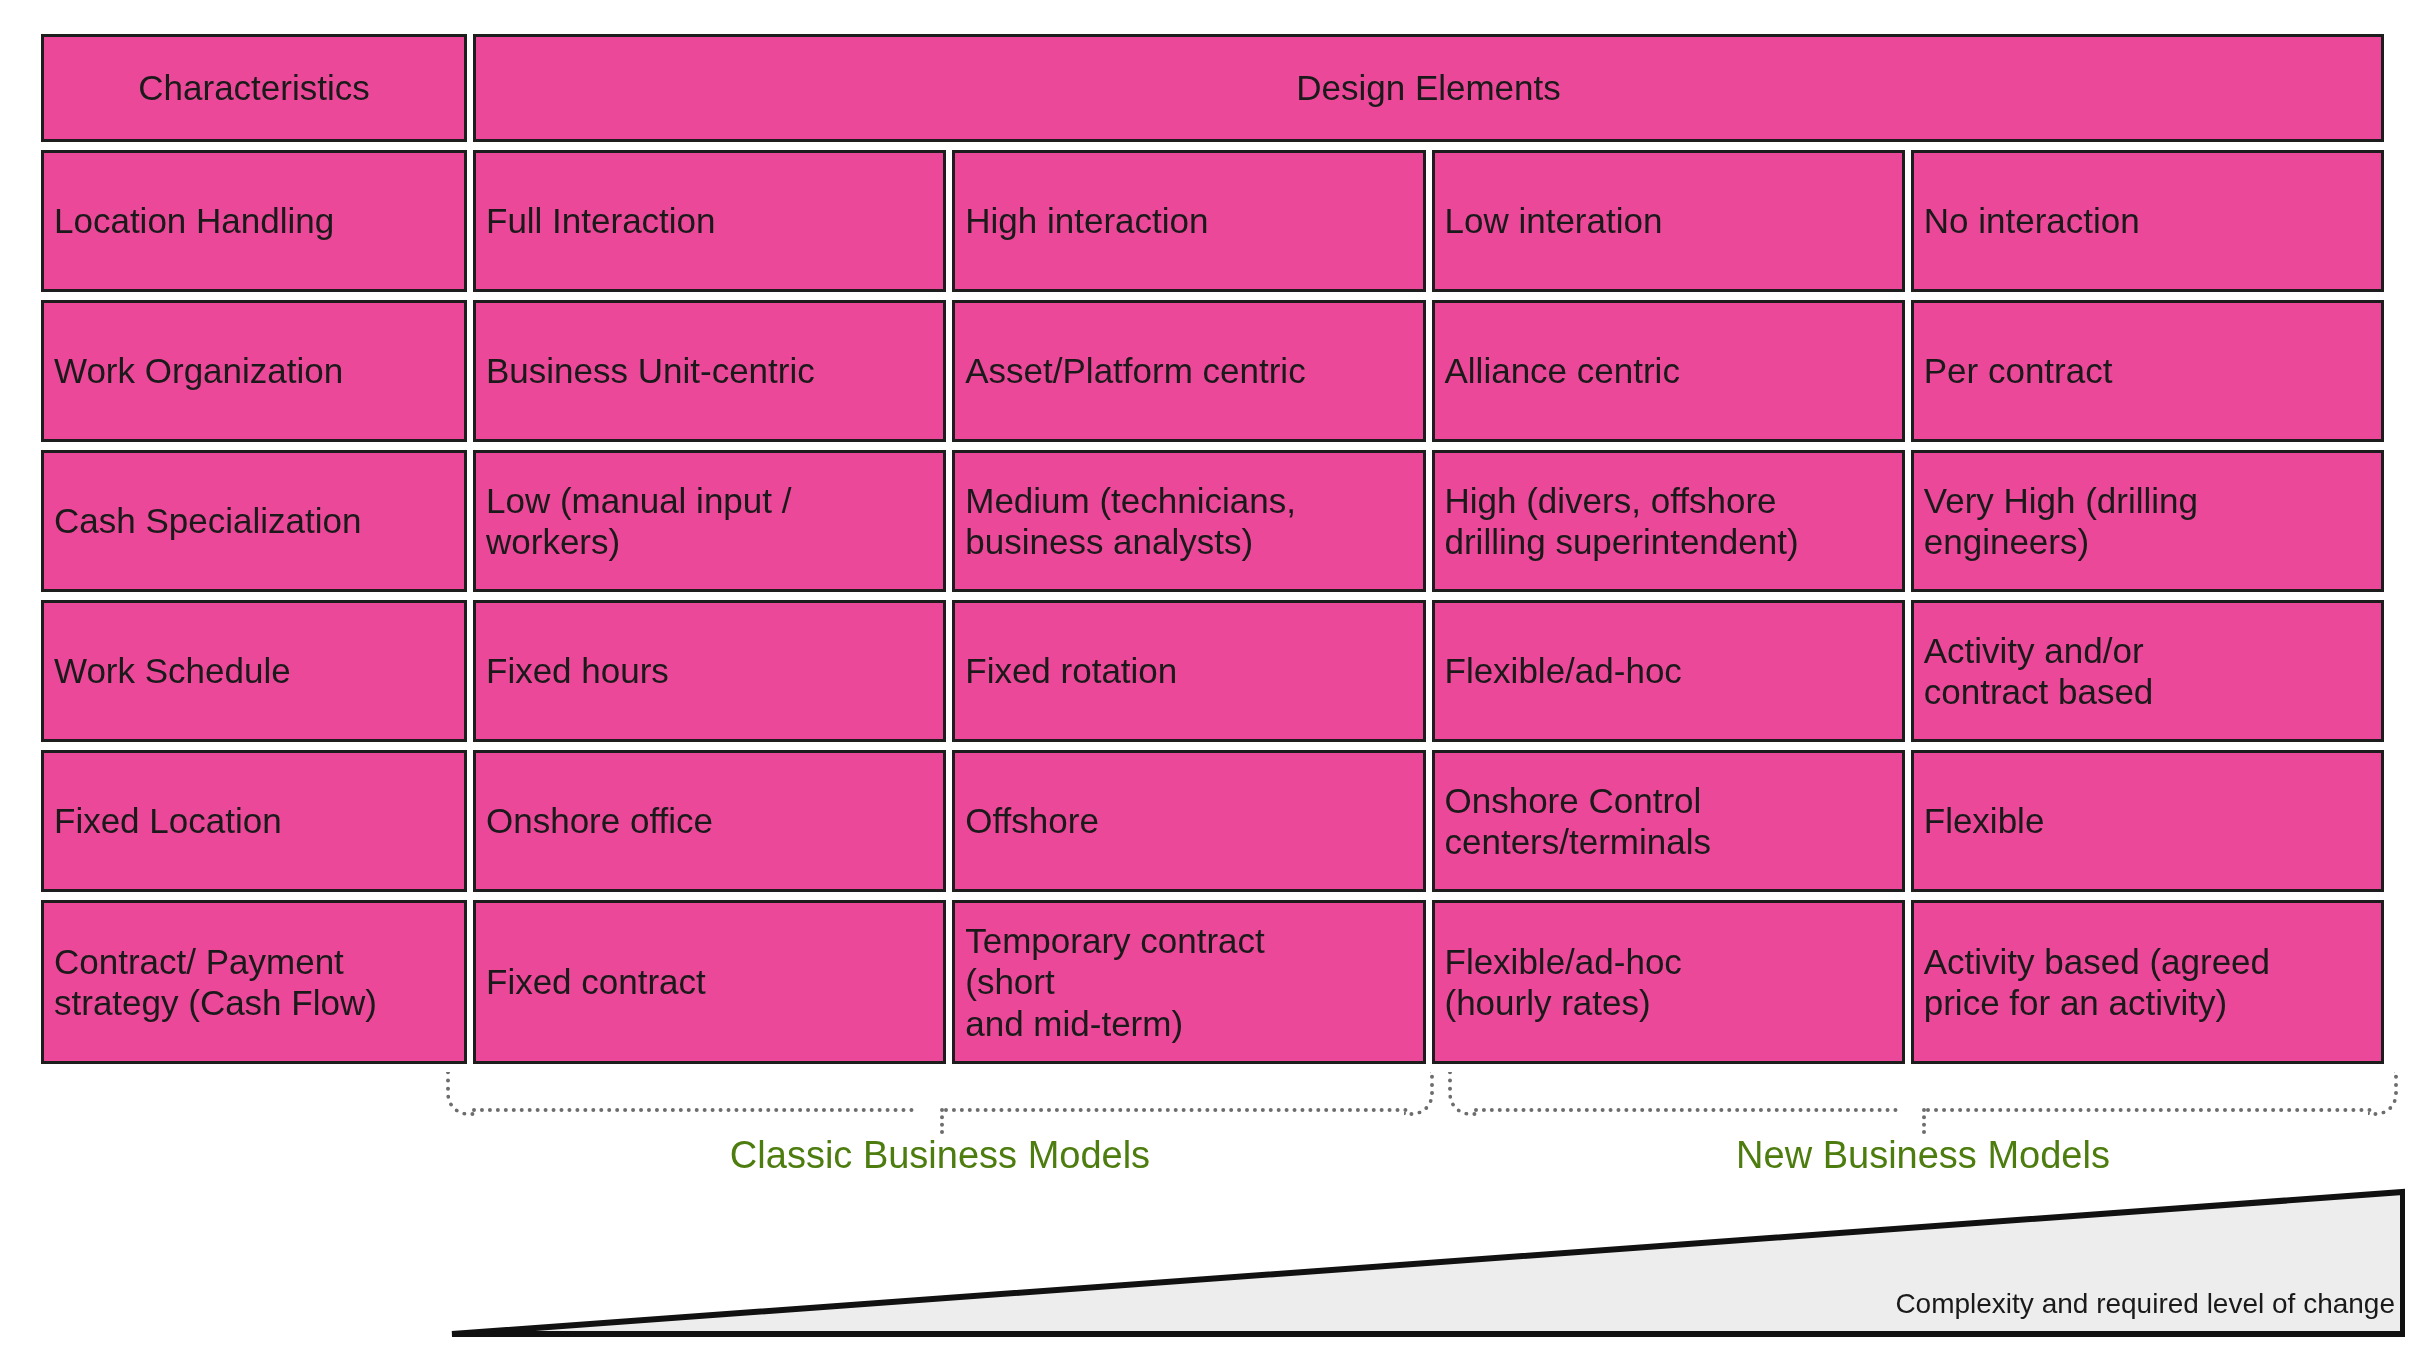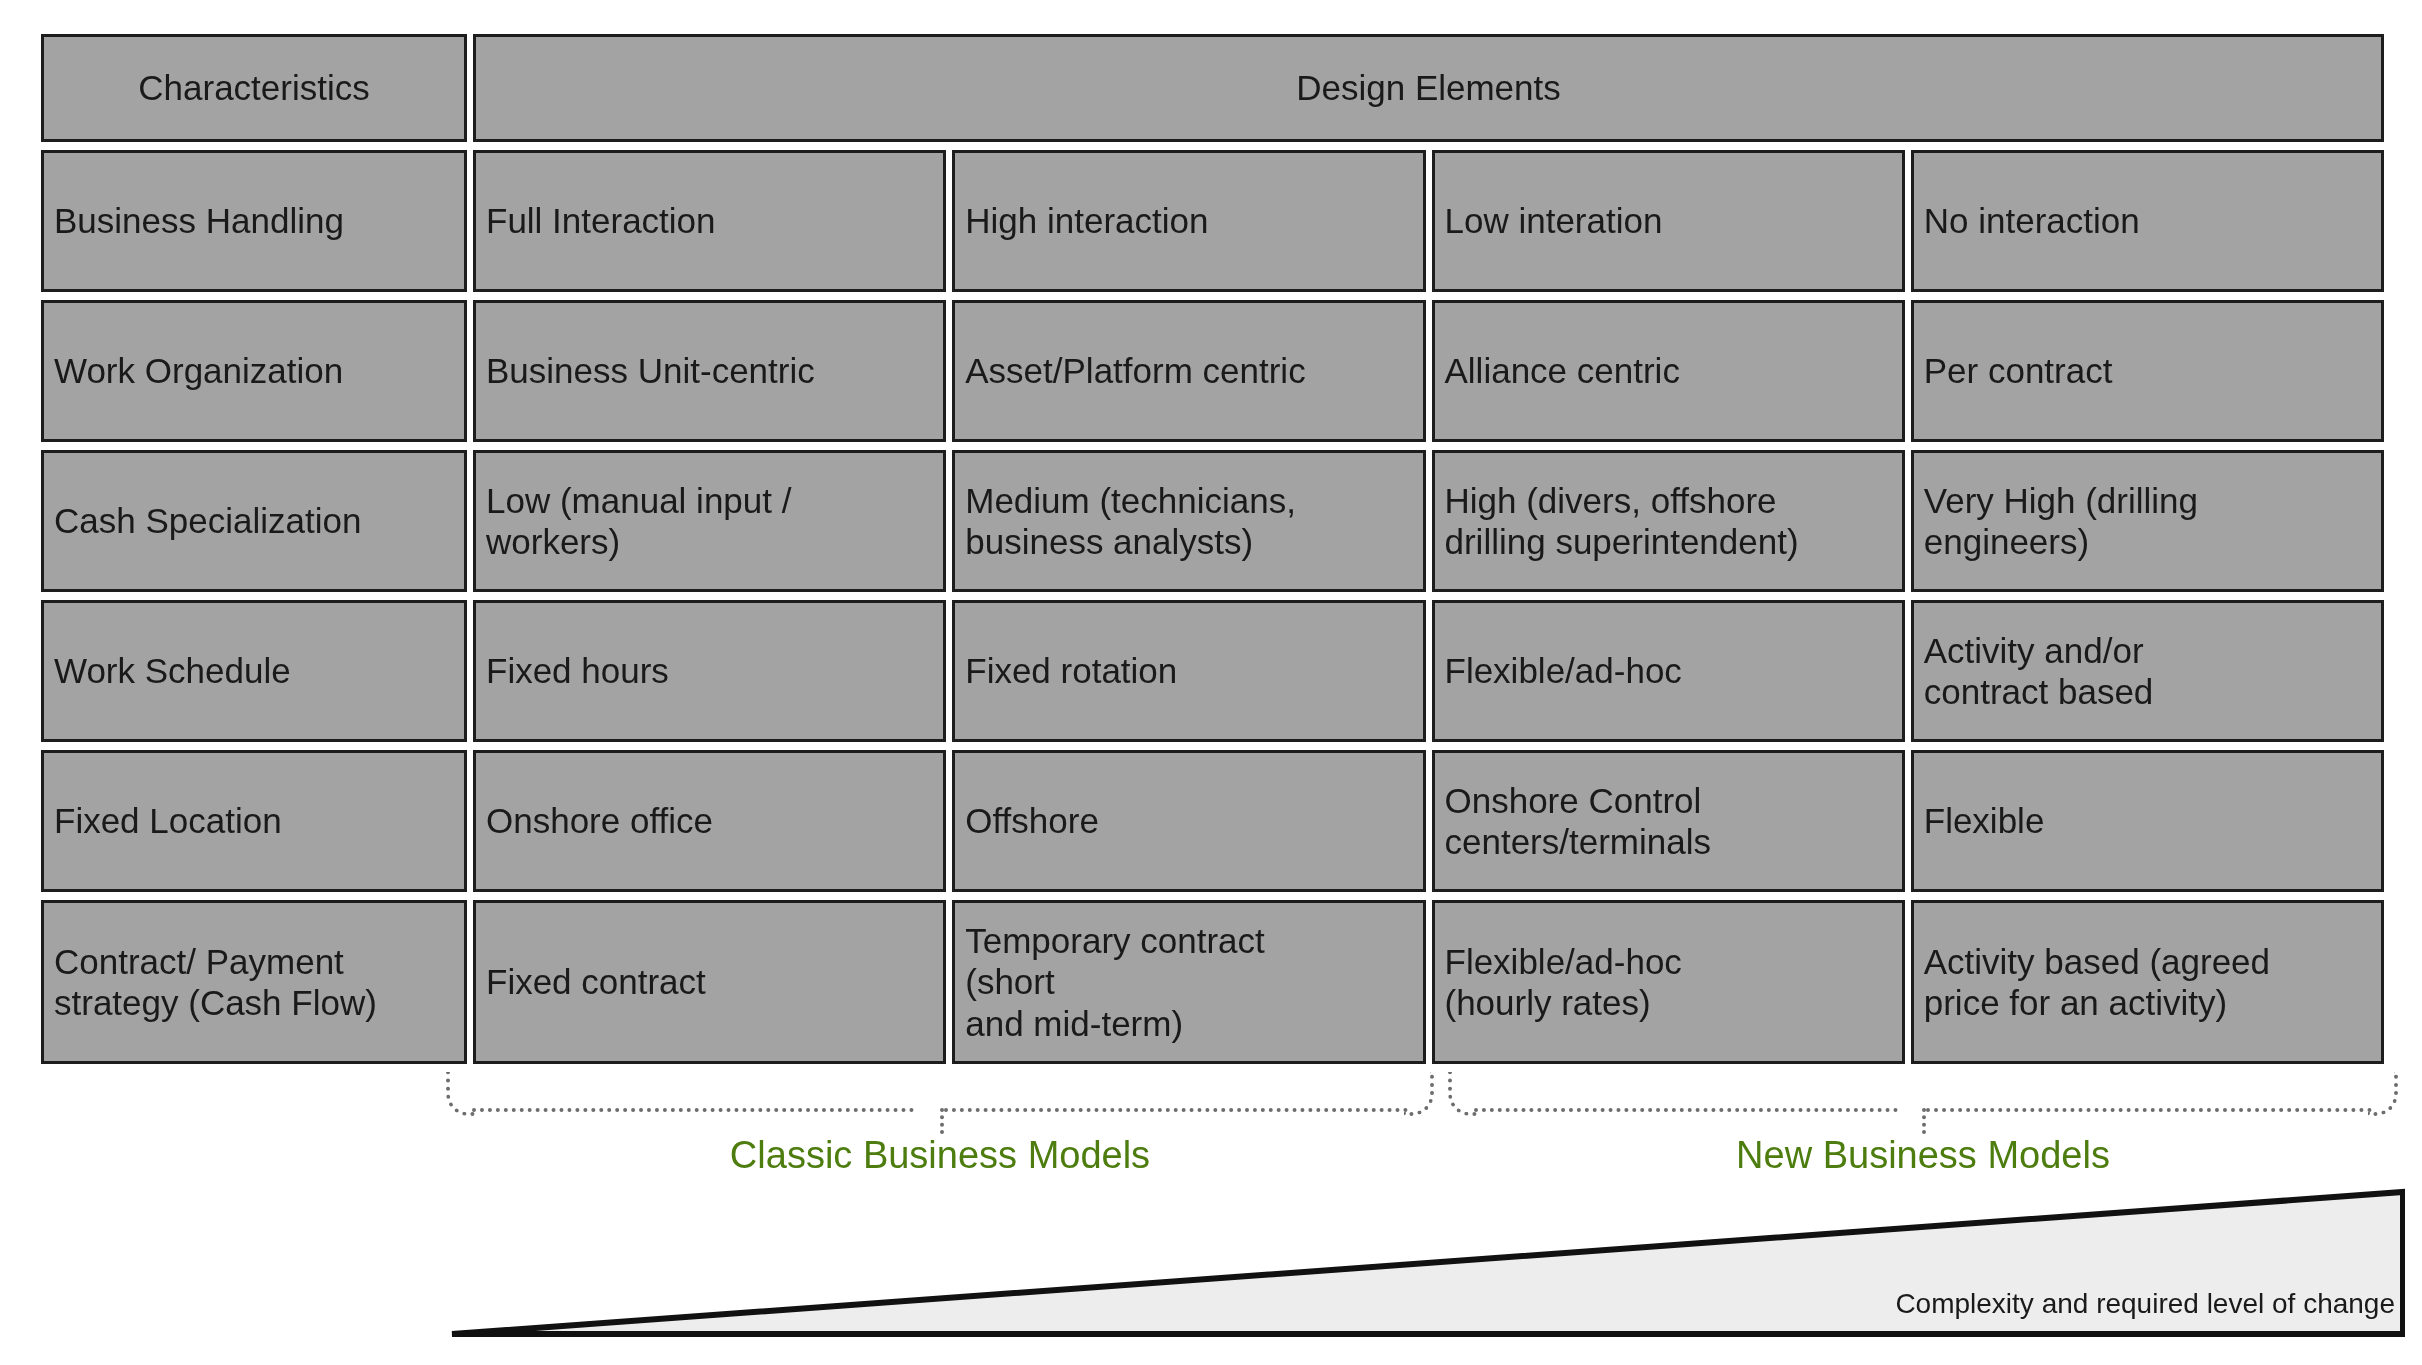--- a/index.html
+++ b/index.html
@@ -32,21 +32,21 @@
     border-collapse: separate;
     border-spacing: 6px 8px;
     table-layout: fixed;
   }
   .matrix td {
     border: 3px solid #1d1d1d;
     padding: 4px 10px;
     font-size: 35px;
     line-height: 1.18;
     vertical-align: middle;
-    background: #a3a3a3;
+    background: #ec4899;
   }
 
   
   .hdr {
     background: #cfcfcf;
     text-align: center;
     height: 94px;
   }
   td.hdr-char { width: 400px; }
 
@@ -141,21 +141,21 @@
 <div id="figure">
 
   <table class="matrix">
     <tbody>
       <tr>
         <td class="hdr hdr-char">Characteristics</td>
         <td class="hdr" colspan="4">Design Elements</td>
       </tr>
 
       <tr>
-        <td class="rowlabel r-tall">Business Handling</td>
+        <td class="rowlabel r-tall">Location Handling</td>
         <td class="cell">Full Interaction</td>
         <td class="cell">High interaction</td>
         <td class="cell">Low interation</td>
         <td class="cell">No interaction</td>
       </tr>
 
       <tr>
         <td class="rowlabel r-tall">Work Organization</td>
         <td class="cell">Business Unit-centric</td>
         <td class="cell">Asset/Platform centric</td>

